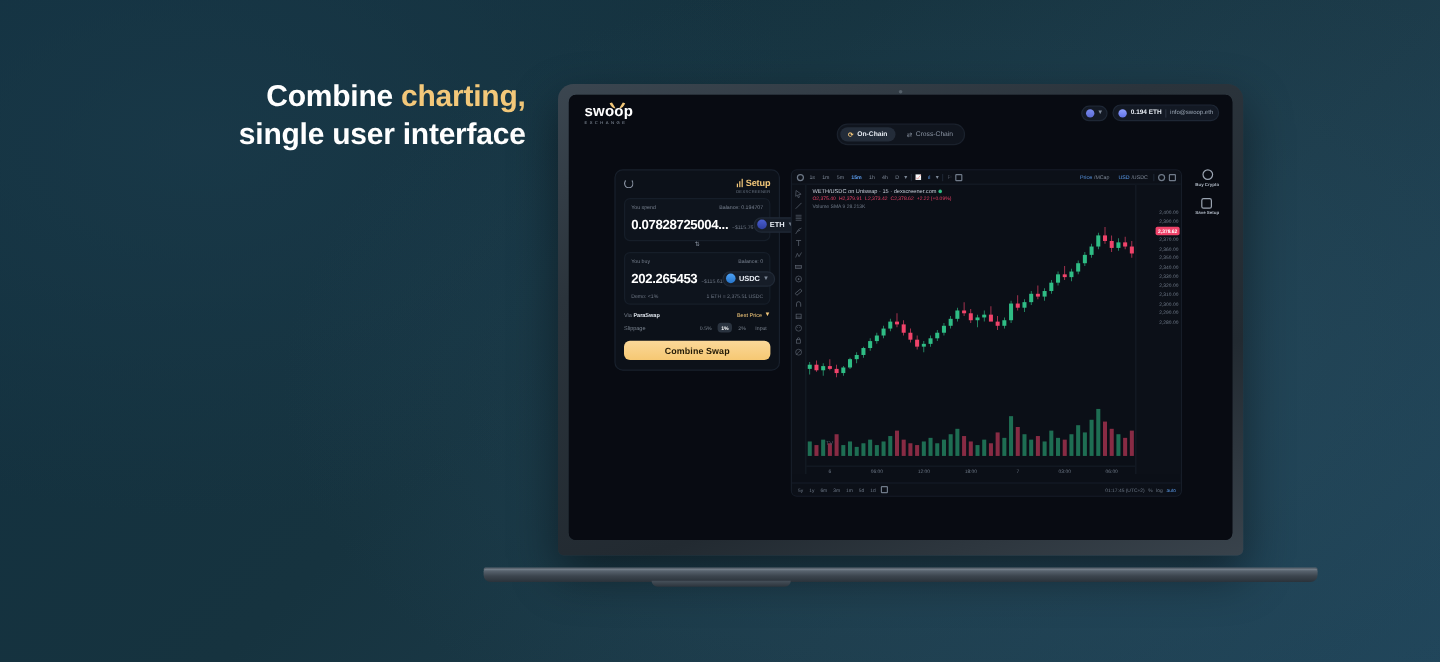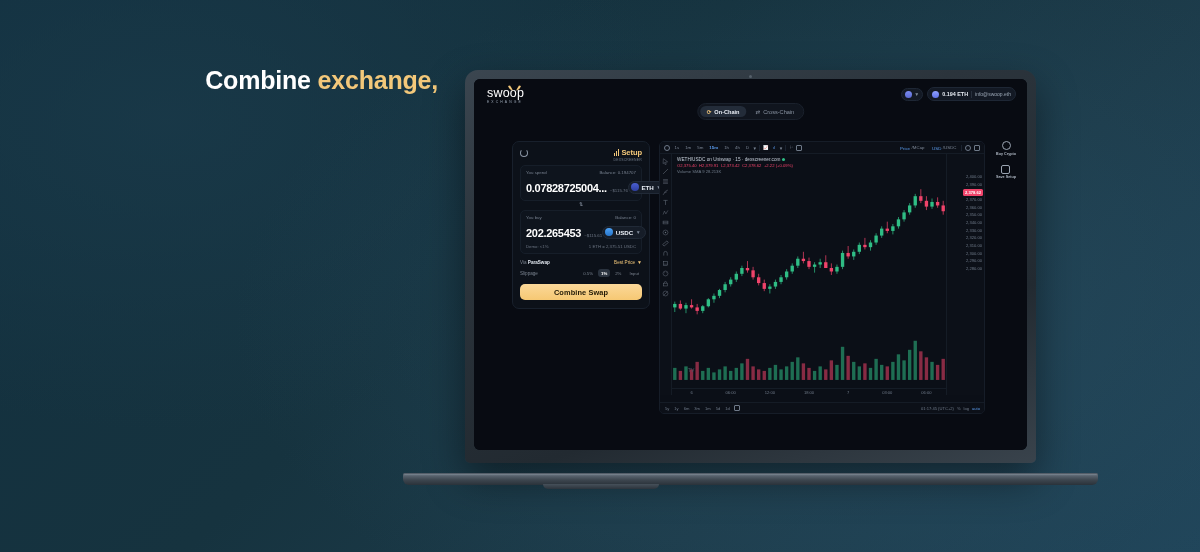--- a/index.html
+++ b/index.html
@@ -41,21 +41,21 @@
     width: 100%; height: 100%; border-radius: 6px; overflow: hidden;
     background: #080c14; position: relative;
   }
 
   
   .app { position: absolute; inset: 0; background: #080b12; color: #c9d2de; }
 
   .topbar { position: absolute; left: 0; right: 0; top: 0; height: 34px; }
   .logo { position: absolute; left: 13px; top: 9px; width: 56px; }
   .logo-word {
-    font-size: 12.5px; font-weight: 400; color: #ffffff; letter-spacing: 0.2px;
+    font-size: 12.5px; font-weight: 700; color: #ffffff; letter-spacing: 0.2px;
     line-height: 11px; position: relative;
   }
   .logo-sub {
     font-size: 3.4px; letter-spacing: 2.1px; color: #9aa6b4;
     text-transform: uppercase; margin-top: 1px;
   }
   .logo-horns {
     position: absolute; left: 20px; top: -3px; width: 15px; height: 9px;
     color: #f3c87a;
   }
@@ -256,22 +256,23 @@
     width: 116px; height: 5px;
     background: linear-gradient(180deg, #46505a, #2c343c);
     border-radius: 0 0 6px 6px;
   }
 </style>
 </head>
 <body>
 
 <div class="headline">
   <div>
-    <span>Combine </span><span class="hl-accent">exchange,</span>
+    <span>Combine </span><span class="hl-accent">charting,</span>
   </div>
+  <div>single user interface</div>
 </div>
 
 <div class="laptop">
 
   <div class="lid">
     <div class="camera"></div>
 
     <div class="screen">
       <div class="app">
 

